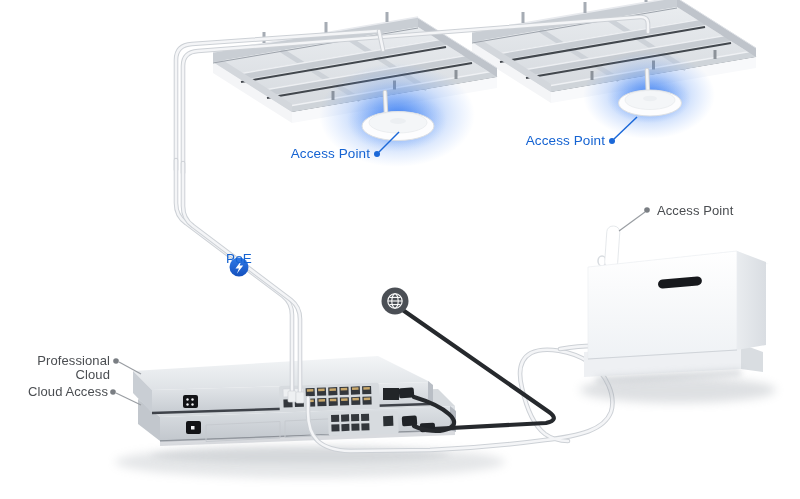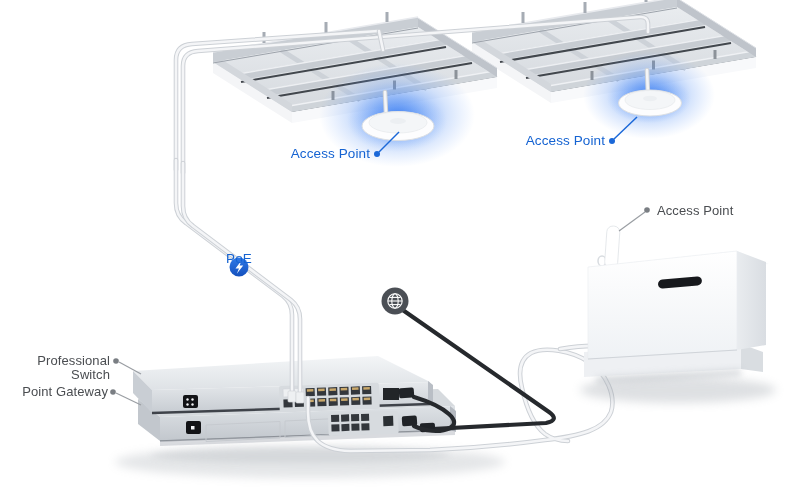--- a/index.html
+++ b/index.html
@@ -297,16 +297,16 @@
 </svg>
 
 <div class="lbl blue r" style="left:238px;top:147px;width:132px;">Access Point</div>
 
 <div class="lbl blue r" style="left:473px;top:134px;width:132px;">Access Point</div>
 
 <div class="lbl dark" style="left:657px;top:204px;width:120px;">Access Point</div>
 
 <div class="lbl blue c" style="left:209px;top:238px;width:60px;margin-top:14px;">PoE</div>
 
-<div class="lbl dark r" style="left:0px;top:354px;width:110px;">Professional Switch</div>
-
-<div class="lbl dark r" style="left:0px;top:385px;width:108px;">Point Gateway</div>
+<div class="lbl dark r" style="left:0px;top:354px;width:110px;">Professional Cloud</div>
+
+<div class="lbl dark r" style="left:0px;top:385px;width:108px;">Cloud Access</div>
 </div>
 
 </body></html>

